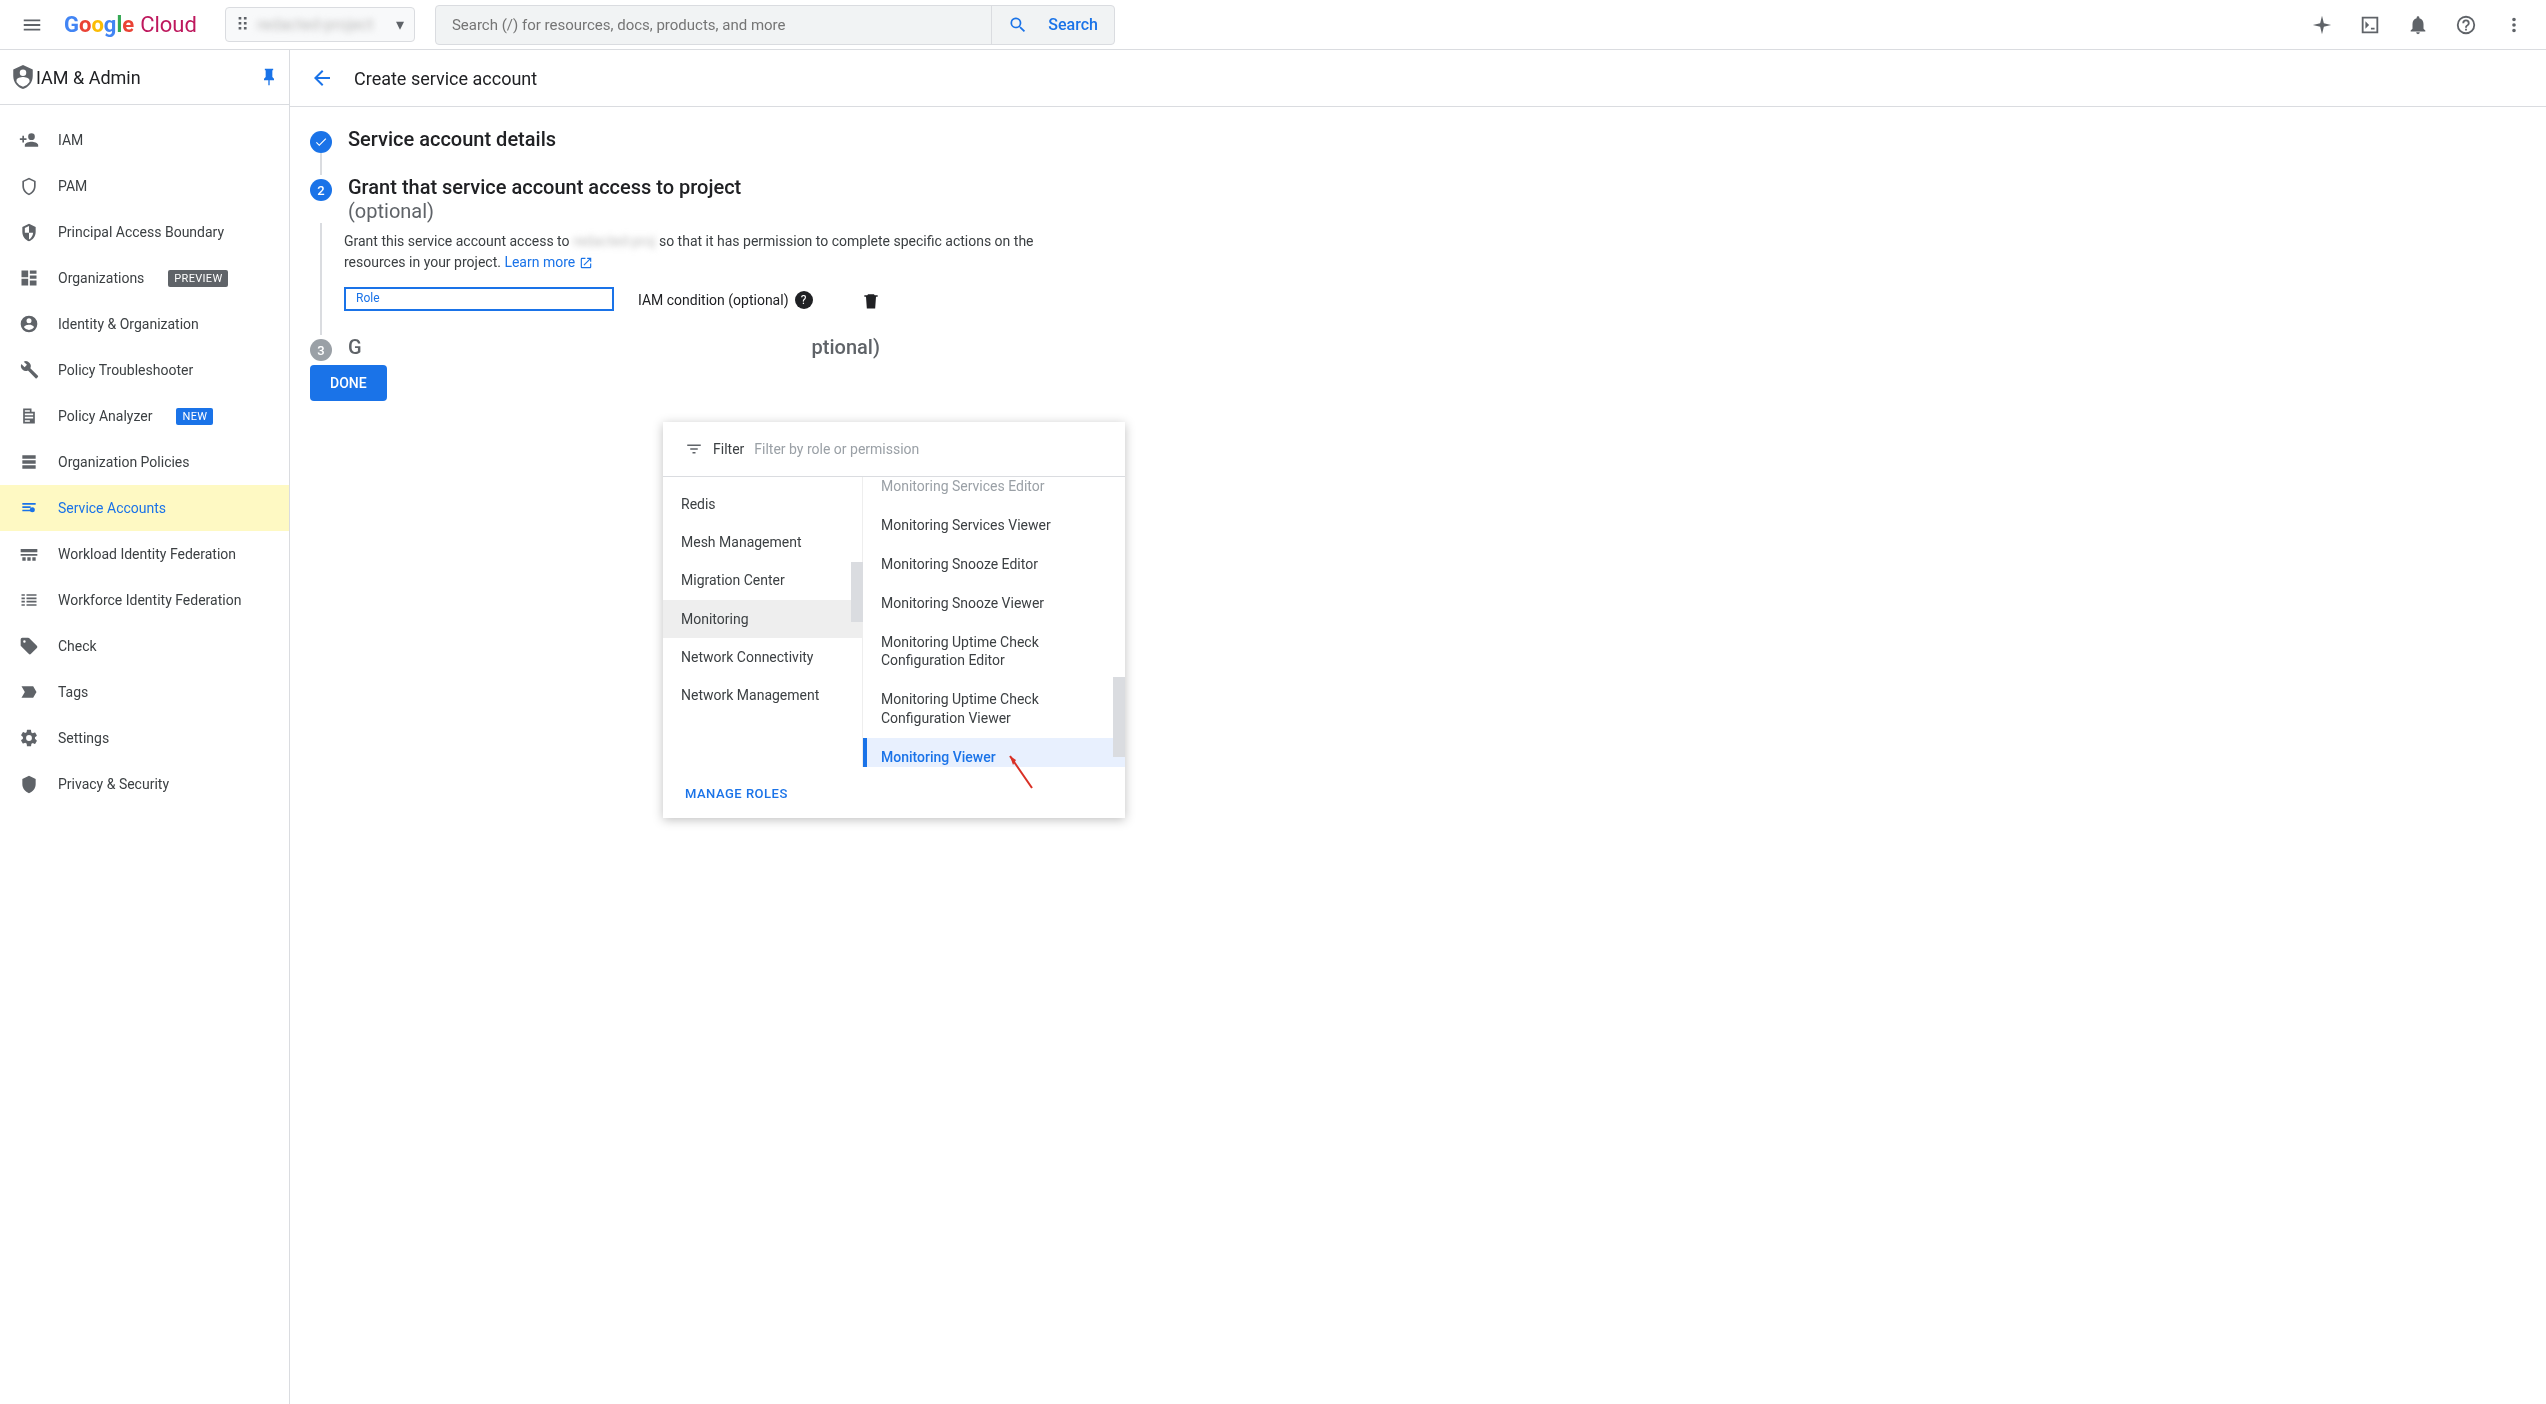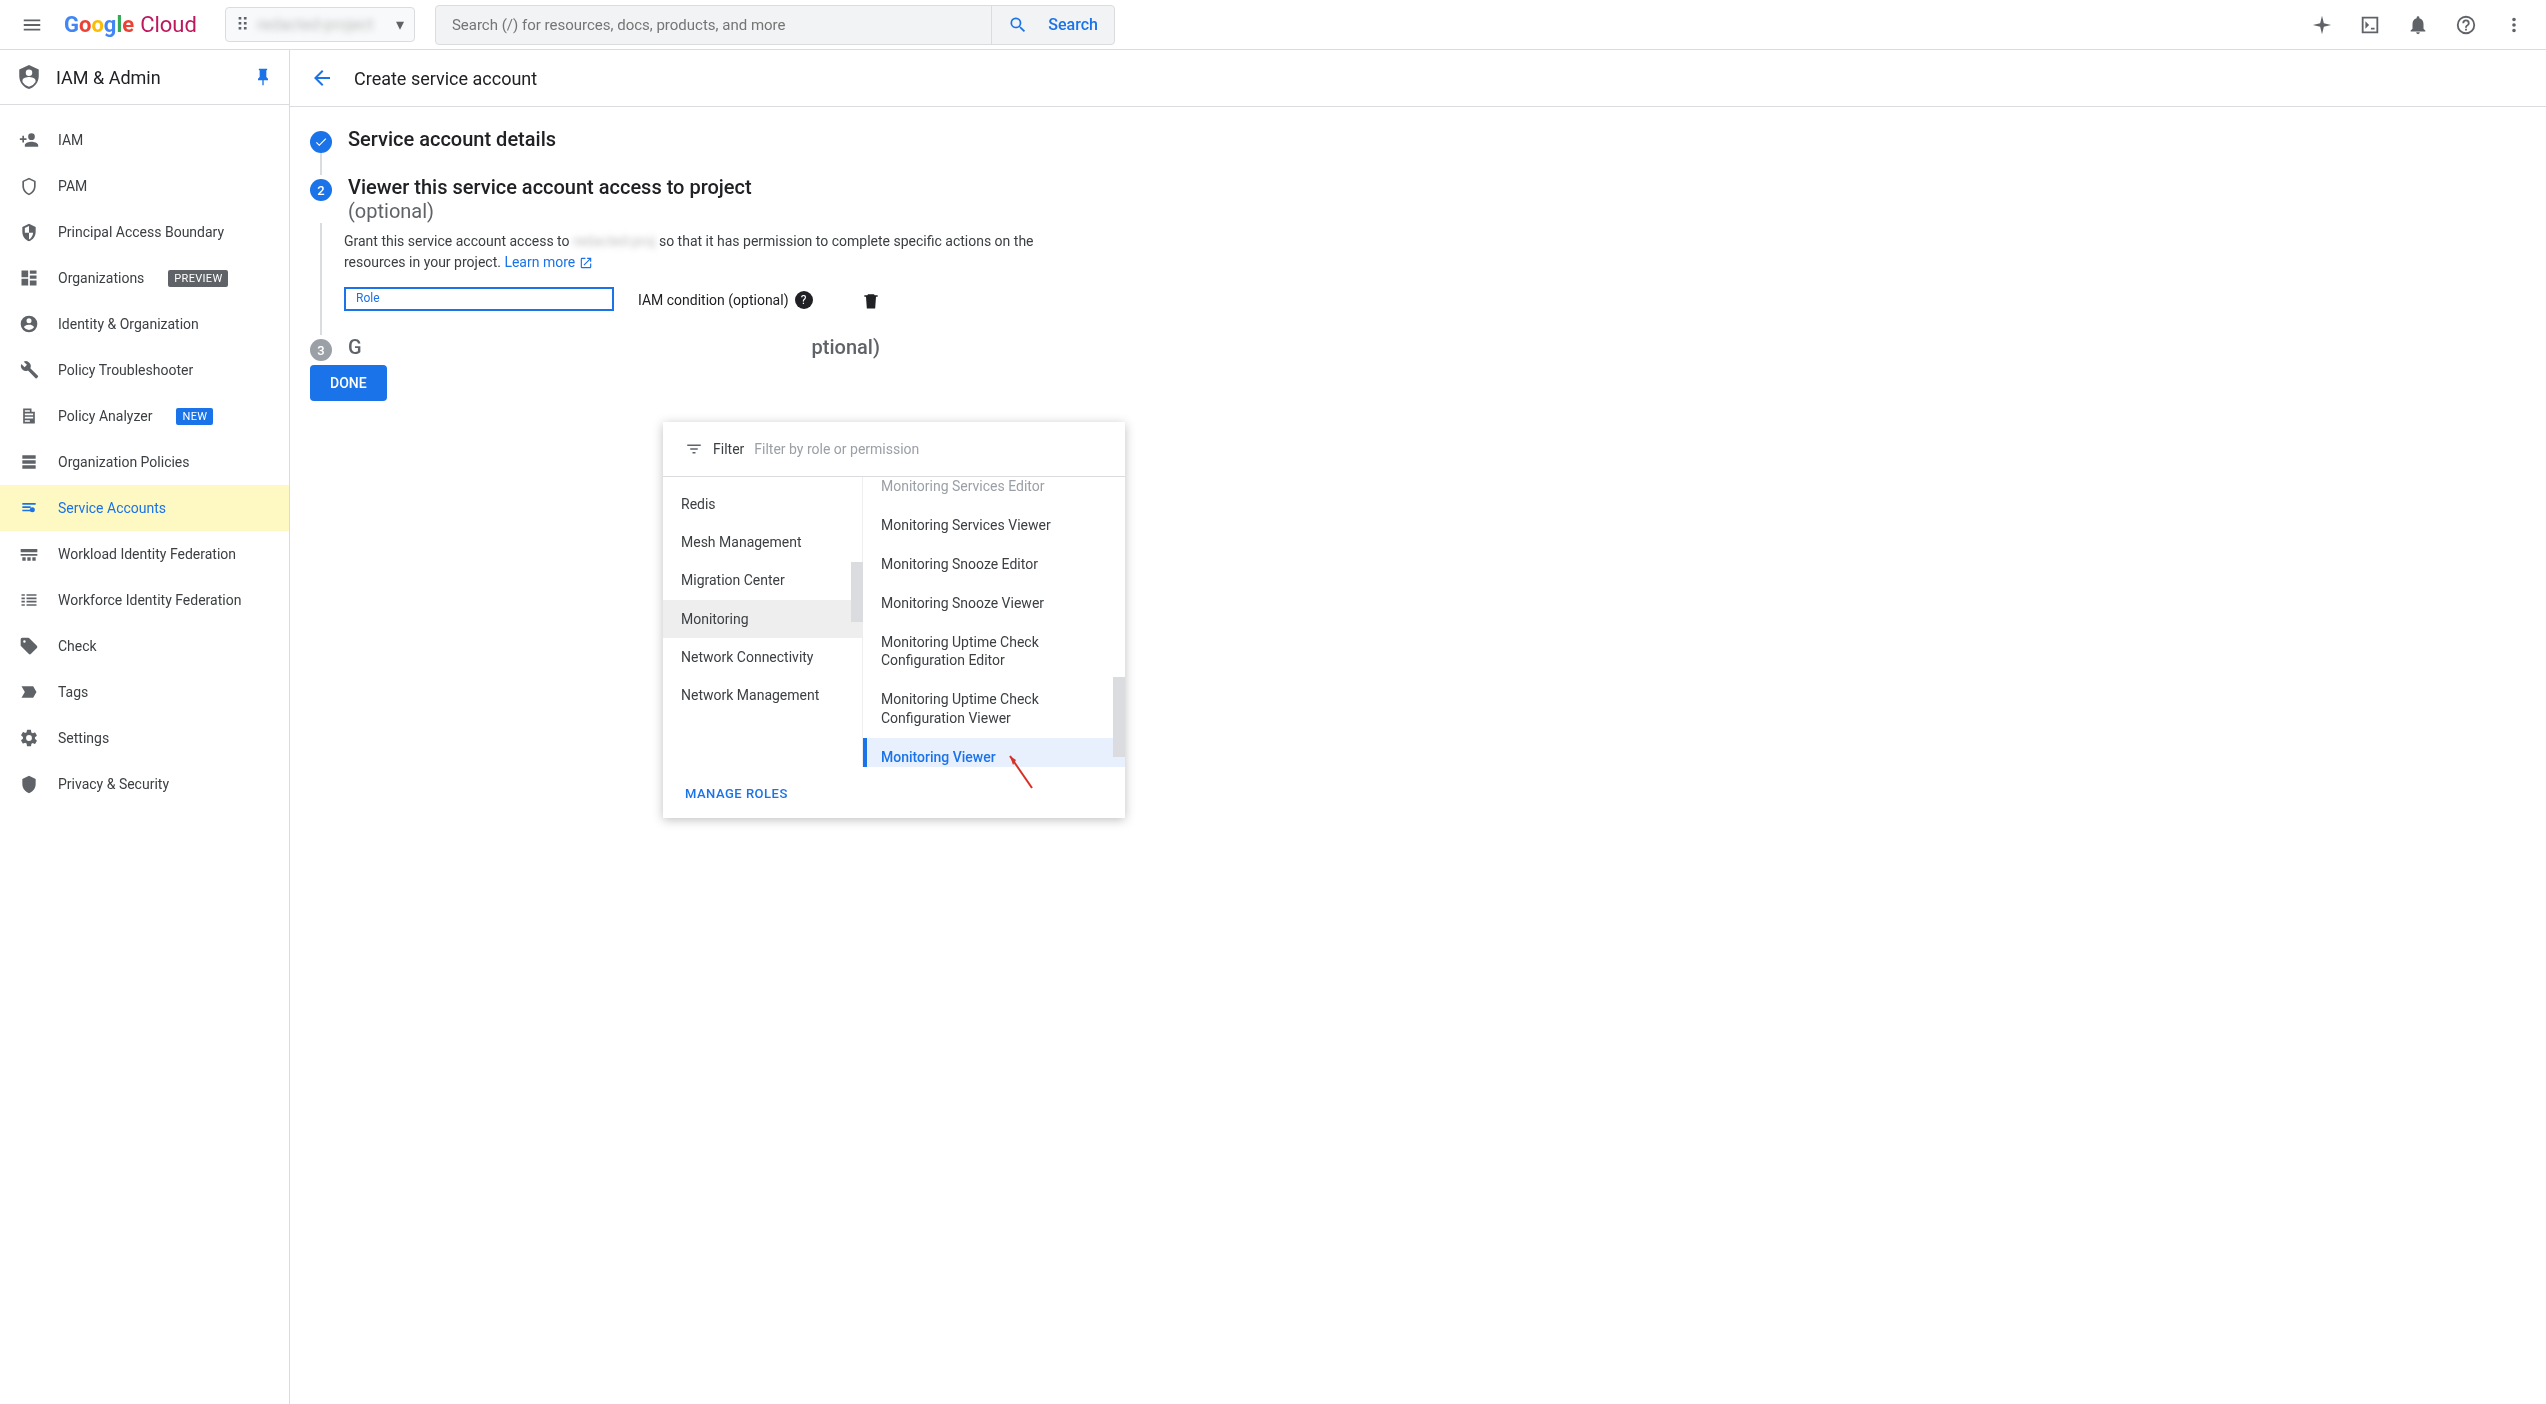--- a/index.html
+++ b/index.html
@@ -18,21 +18,21 @@
 .searchbar { flex: 0 0 auto; display: flex; align-items: center; border: 1px solid #dadce0; border-radius: 4px; margin-left: 12px; height: 40px; width: 680px; background: #f1f3f4; }
 .searchbar input { flex: 1; border: none; background: transparent; padding: 0 16px; font-size: 15px; color: #5f6368; outline: none; }
 .searchbar .search-btn { display:flex; align-items:center; gap:20px; padding: 0 16px; color:#1a73e8; font-weight:500; border-left: 1px solid #dadce0; height:100%; cursor:pointer; }
 .topbar-spacer { flex: 1; }
 .top-icons { display: flex; align-items: center; gap: 24px; margin-right: 8px; color: #5f6368; }
 .top-icons .ic { width: 24px; height: 24px; display:flex; align-items:center; justify-content:center; cursor:pointer; }
 
 
 .content { display: flex; height: calc(100vh - 50px); }
 .sidebar { width: 290px; border-right: 1px solid #dadce0; background:#fff; overflow-y: auto; }
-.sidebar-header { display: flex; align-items: center; gap: 14px; padding: 14px 16px; border-bottom: 1px solid #dadce0; }
+.sidebar-header { display: flex; align-items: center; padding: 14px 10px; border-bottom: 1px solid #dadce0; }
 .sidebar-header .shield { color:#5f6368; }
 .sidebar-header .title { font-size: 18px; color:#202124; flex:1; }
 .sidebar-header .pin { color:#1a73e8; cursor:pointer; }
 .nav-list { padding-top: 12px; }
 .nav-item { display:flex; align-items:center; gap: 18px; padding: 12px 18px; font-size: 14px; color:#3c4043; cursor:pointer; position:relative; }
 .nav-item .ic { width: 22px; height:22px; display:flex; align-items:center; justify-content:center; color:#5f6368; }
 .nav-item.sel { background:#fef9c3; color:#1a73e8; }
 .nav-item.sel .ic { color:#1a73e8; }
 .badge { background:#5f6368; color:#fff; font-size:11px; padding:2px 6px; border-radius:2px; margin-left:6px; letter-spacing:0.3px; }
 .badge.new { background:#1a73e8; }
@@ -305,21 +305,21 @@
             </svg>
         </div>
         <div class="step-title">Service account details</div>
       </div>
       <div class="connector"></div>
 
       
       <div class="step">
         <div class="step-badge num">2</div>
         <div>
-          <div class="step-title">Viewer this service account access to project</div>
+          <div class="step-title">Grant that service account access to project</div>
           <div class="step-sub">(optional)</div>
         </div>
       </div>
 
       <div class="step-body">
         <div class="desc">
           <span>Grant this service account access to </span><span class="redacted">redacted-proj</span><span> so that it has permission to complete specific actions on the resources in your project. </span><a href="#"><span>Learn more</span> <svg style="display:inline;vertical-align:middle" width="14" height="14" viewBox="0 0 24 24">
                 <path fill="currentColor" d="M14 3v2h3.59l-9.83 9.83 1.41 1.41L19 6.41V10h2V3h-7M5 5h6V3H5a2 2 0 0 0-2 2v14a2 2 0 0 0 2 2h14a2 2 0 0 0 2-2v-6h-2v6H5V5z"></path>
               </svg></a>
         </div>

